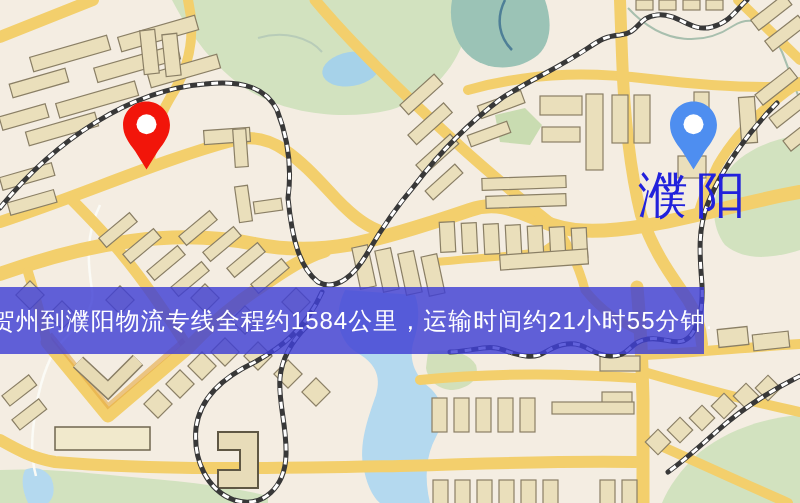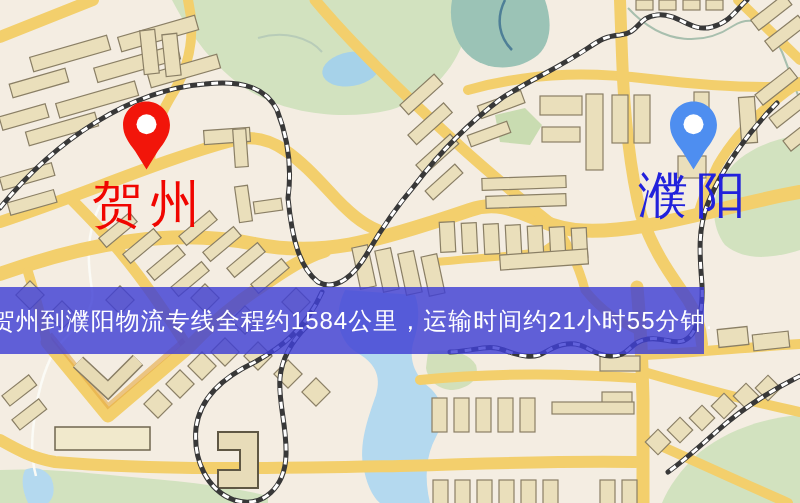--- a/index.html
+++ b/index.html
@@ -229,16 +229,15 @@
   <svg class="pin pin-origin" viewBox="0 0 60 84" aria-hidden="true">
     <path d="M30,3 C15,3 3,15 3,30 C3,41 9,50 17,60 L30,81 L43,60 C51,50 57,41 57,30 C57,15 45,3 30,3 Z" fill="#f2150a"></path>
     <circle cx="30" cy="29" r="11.5" fill="#ffffff"></circle>
   </svg>
 
   <svg class="pin pin-dest" viewBox="0 0 60 84" aria-hidden="true">
     <path d="M30,3 C15,3 3,15 3,30 C3,41 9,50 17,60 L30,81 L43,60 C51,50 57,41 57,30 C57,15 45,3 30,3 Z" fill="#4e8ef0"></path>
     <circle cx="30" cy="29" r="11.5" fill="#ffffff"></circle>
   </svg>
 
-  <div class="city-label label-origin">贺州</div>
   <div class="city-label label-dest">濮阳</div>
 
 </div>
 
 </body></html>

